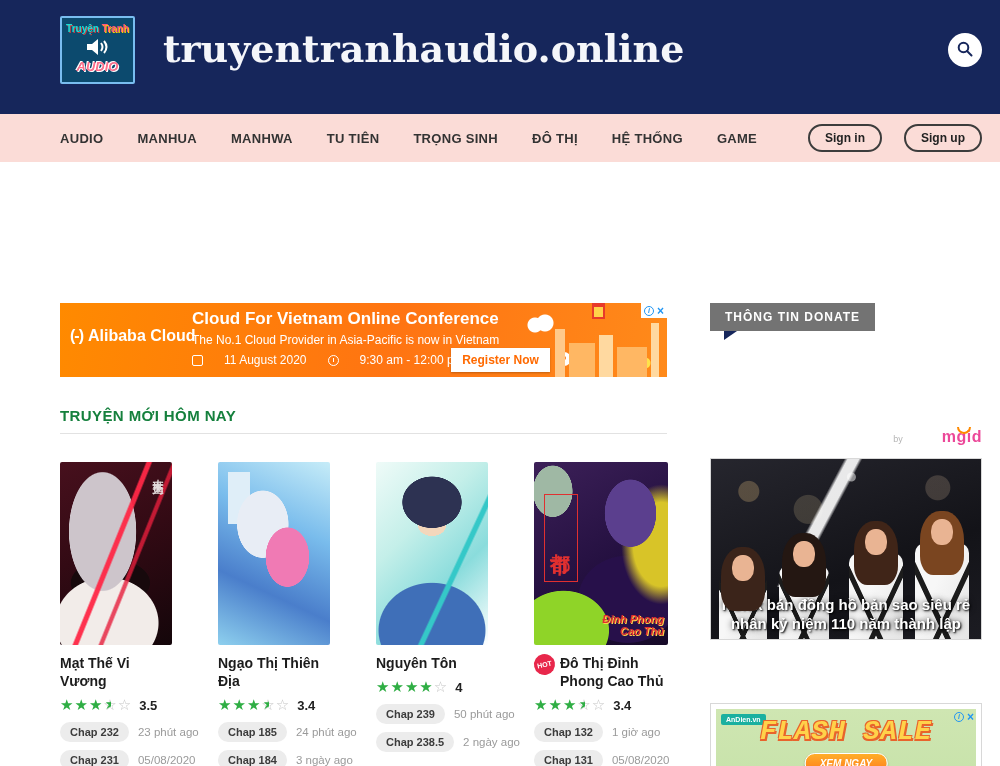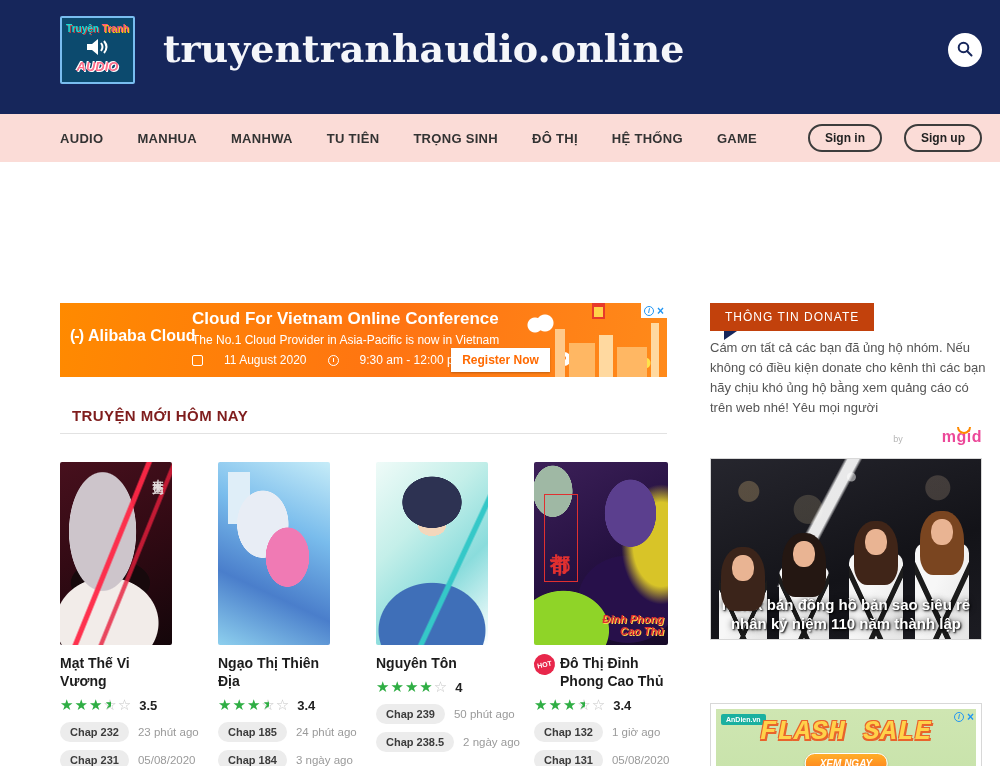--- a/index.html
+++ b/index.html
@@ -56,21 +56,21 @@
             linear-gradient(#ffd9a0 0 0) 134px 20px / 8px 54px no-repeat,
             radial-gradient(circle at 128px 60px, #ffe24a 0 5px, transparent 6px);
         }
   .book-ic { position:absolute; right:62px; top:0; width:13px; height:16px; background:#ffd24a; border:2px solid #e83a2a; border-top-width:4px; }
   .adchoices { position:absolute; right:0; top:0; height:15px; background:#fff; display:flex; align-items:center; gap:3px; padding:0 3px; }
   .info-ic { display:inline-flex; width:10px; height:10px; border:1.2px solid #2196f3; border-radius:50%;
              color:#2196f3; font-size:7px; font-weight:bold; align-items:center; justify-content:center; font-style:italic; }
   .close-ic { color:#2196f3; font-size:12px; font-weight:bold; line-height:10px; }
 
   
-  .section-title { position:absolute; left:60px; top:407px; font-size:15px; font-weight:bold; color:#7f1d1d; letter-spacing:.4px;margin-left:12px; }
+  .section-title { position:absolute; left:60px; top:407px; font-size:15px; font-weight:bold; color:#15803d; letter-spacing:.4px; }
   .section-rule { position:absolute; left:60px; top:433px; width:607px; height:1px; background:#e2e2e2; }
 
   
   .cards { position:absolute; left:60px; top:462px; width:608px; display:grid;
            grid-template-columns:112px 112px 112px 134px; column-gap:46px; }
   .cover { width:100%; height:183px; border-radius:2px; position:relative; overflow:hidden; cursor:pointer; }
   .cover .vtext { position:absolute; writing-mode:vertical-rl; font-weight:bold; }
   .c1 { background:
         linear-gradient(112deg, transparent 46%, rgba(255,40,70,.95) 47%, rgba(255,40,70,.95) 49%, transparent 50%),
         linear-gradient(112deg, transparent 60%, rgba(230,30,60,.8) 61%, rgba(230,30,60,.8) 62.5%, transparent 63.5%),
@@ -110,22 +110,22 @@
   .star { font-size:15px; line-height:15px; color:#2fae44; letter-spacing:1px; }
   .star.empty { color:#c6c6c6; }
   .star.half { position:relative; color:#c6c6c6; }
   .star.half .sf { position:absolute; left:0; top:0; width:55%; overflow:hidden; color:#2fae44; }
   .rating-num { margin-left:7px; font-size:13px; font-weight:bold; color:#222; }
   .chap-row { margin-top:8px; display:flex; align-items:center; gap:9px; }
   .chap-pill { background:#ececec; border-radius:12px; padding:4px 10px; font-size:11px; font-weight:bold; color:#3c3c3c; cursor:pointer; white-space:nowrap; }
   .chap-time { font-size:11.5px; color:#9a9a9a; white-space:nowrap; }
 
   
-  .donate-badge { position:absolute; left:710px; top:303px; background:#c2410c; color:#fff; font-size:12px;
-                  font-weight:normal; letter-spacing:1px; padding:7px 15px; }
+  .donate-badge { position:absolute; left:710px; top:303px; background:#737373; color:#fff; font-size:12px;
+                  font-weight:bold; letter-spacing:1px; padding:7px 15px; }
   .donate-badge::after { content:''; position:absolute; left:14px; top:100%; width:0; height:0;
                          border-top:9px solid #16265b; border-right:13px solid transparent; }
   .donate-text { position:absolute; left:710px; top:338px; width:282px; font-size:13px; color:#555; line-height:20px; }
   .mgid { position:absolute; left:710px; top:428px; width:272px; text-align:right; cursor:pointer; }
   .mgid .by { font-size:9px; color:#b5b5b5; margin-right:3px; }
   .mgid .brand { font-size:16px; font-weight:bold; color:#ec4899; letter-spacing:.5px; position:relative;padding-left:36px; }
   .mgid .brand::after { content:''; position:absolute; right:11px; top:-1px; width:10px; height:5px;
                         border:2px solid #ff8a00; border-top:none; border-radius:0 0 10px 10px; }
 
   .native-ad { position:absolute; left:710px; top:458px; width:272px; height:182px; background:#17171d;
@@ -322,21 +322,20 @@
         </div>
         <div class="chap-row">
           <span class="chap-pill">Chap 131</span>
           <span class="chap-time">05/08/2020</span>
         </div>
       </div>
     </div>
   </div>
 
   <div class="donate-badge">THÔNG TIN DONATE</div>
-  <p class="donate-text">Cám ơn tất cả các bạn đã ủng hộ nhóm. Nếu không có điều kiện donate cho kênh thì các bạn hãy chịu khó ủng hộ bằng xem quảng cáo có trên web nhé! Yêu mọi người</p>
 
   <div class="mgid">
     <span class="by">by</span><span class="brand">mgid</span>
   </div>
 
   <div class="native-ad">
     <div class="bokeh"></div>
     <div class="fig f1">
         <span class="strap"></span>
       </div>

